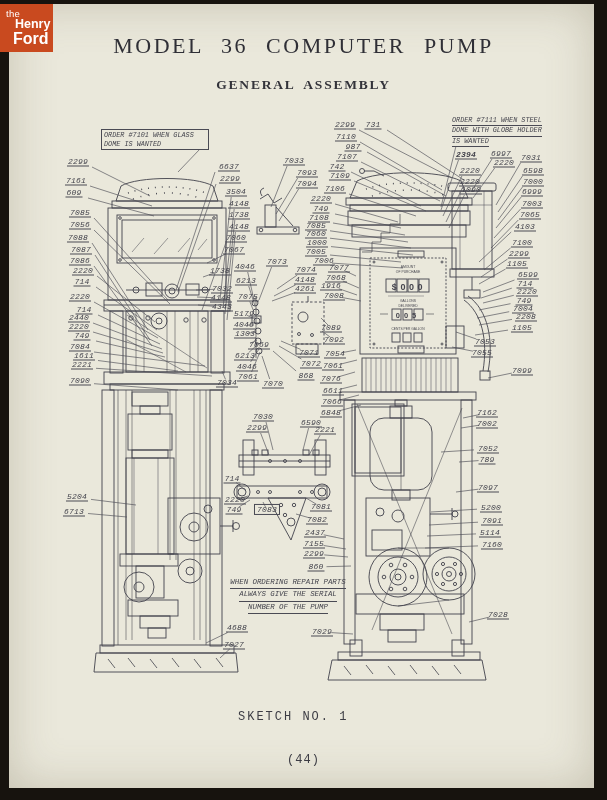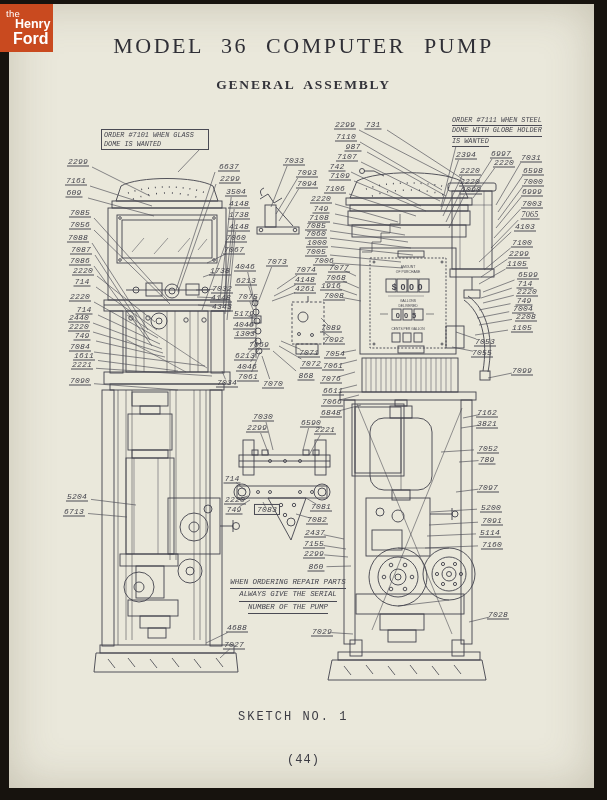--- a/index.html
+++ b/index.html
@@ -530,48 +530,48 @@
       <span class="plabel" style="left: 340px; top: 176px;">7109</span>
       <span class="plabel" style="left: 335px; top: 189px;">7106</span>
       <span class="plabel" style="left: 321px; top: 199px;">2220</span>
       <span class="plabel" style="left: 321px; top: 209px;">749</span>
       <span class="plabel" style="left: 319px; top: 218px;">7108</span>
       <span class="plabel" style="left: 316px; top: 226px;">7085</span>
       <span class="plabel" style="left: 316px; top: 234px;">7060</span>
       <span class="plabel" style="left: 317px; top: 243px;">1000</span>
       <span class="plabel" style="left: 316px; top: 252px;">7005</span>
       <span class="plabel" style="left: 324px; top: 261px;">7006</span>
-      <span class="plabel" style="left: 466px; top: 155px;">2394</span>
+      <span class="plabel" style="left: 466px; top: 155px; font-weight: bold;">2394</span>
       <span class="plabel" style="left: 470px; top: 171px;">2220</span>
       <span class="plabel" style="left: 470px; top: 182px;">2220</span>
       <span class="plabel" style="left: 471px; top: 190px;">1090</span>
       <span class="plabel" style="left: 501px; top: 154px;">6997</span>
       <span class="plabel" style="left: 504px; top: 163px;">2220</span>
       <span class="plabel" style="left: 531px; top: 158px;">7031</span>
       <span class="plabel" style="left: 533px; top: 171px;">6598</span>
       <span class="plabel" style="left: 533px; top: 182px;">7000</span>
       <span class="plabel" style="left: 532px; top: 192px;">6999</span>
       <span class="plabel" style="left: 532px; top: 204px;">7003</span>
-      <span class="plabel" style="left: 530px; top: 215px; font-family: Liberation Serif, serif;">7065</span>
+      <span class="plabel" style="left: 530px; top: 215px;">7065</span>
       <span class="plabel" style="left: 525px; top: 227px;">4103</span>
       <span class="plabel" style="left: 522px; top: 243px;">7100</span>
       <span class="plabel" style="left: 519px; top: 254px;">2299</span>
       <span class="plabel" style="left: 517px; top: 264px;">1105</span>
       <span class="plabel" style="left: 528px; top: 275px;">6599</span>
       <span class="plabel" style="left: 525px; top: 284px;">714</span>
       <span class="plabel" style="left: 527px; top: 292px;">2220</span>
       <span class="plabel" style="left: 524px; top: 301px;">749</span>
       <span class="plabel" style="left: 523px; top: 309px;">7004</span>
       <span class="plabel" style="left: 526px; top: 317px;">2208</span>
       <span class="plabel" style="left: 522px; top: 328px;">1105</span>
       <span class="plabel" style="left: 485px; top: 342px;">7053</span>
       <span class="plabel" style="left: 482px; top: 353px;">7055</span>
       <span class="plabel" style="left: 522px; top: 371px;">7099</span>
       <span class="plabel" style="left: 487px; top: 413px;">7162</span>
-      <span class="plabel" style="left: 487px; top: 424px;">3821</span>
+      <span class="plabel" style="left: 487px; top: 424px;">7002</span>
       <span class="plabel" style="left: 488px; top: 449px; text-align: right;">7052</span>
       <span class="plabel" style="left: 487px; top: 460px;">789</span>
       <span class="plabel" style="left: 488px; top: 488px;">7097</span>
       <span class="plabel" style="left: 491px; top: 508px;">5200</span>
       <span class="plabel" style="left: 492px; top: 521px;">7091</span>
       <span class="plabel" style="left: 490px; top: 533px;">5114</span>
       <span class="plabel" style="left: 492px; top: 545px;">7160</span>
       <span class="plabel" style="left: 498px; top: 615px;">7028</span>
       <span class="plabel" style="left: 322px; top: 632px;">7029</span>
     </div>

